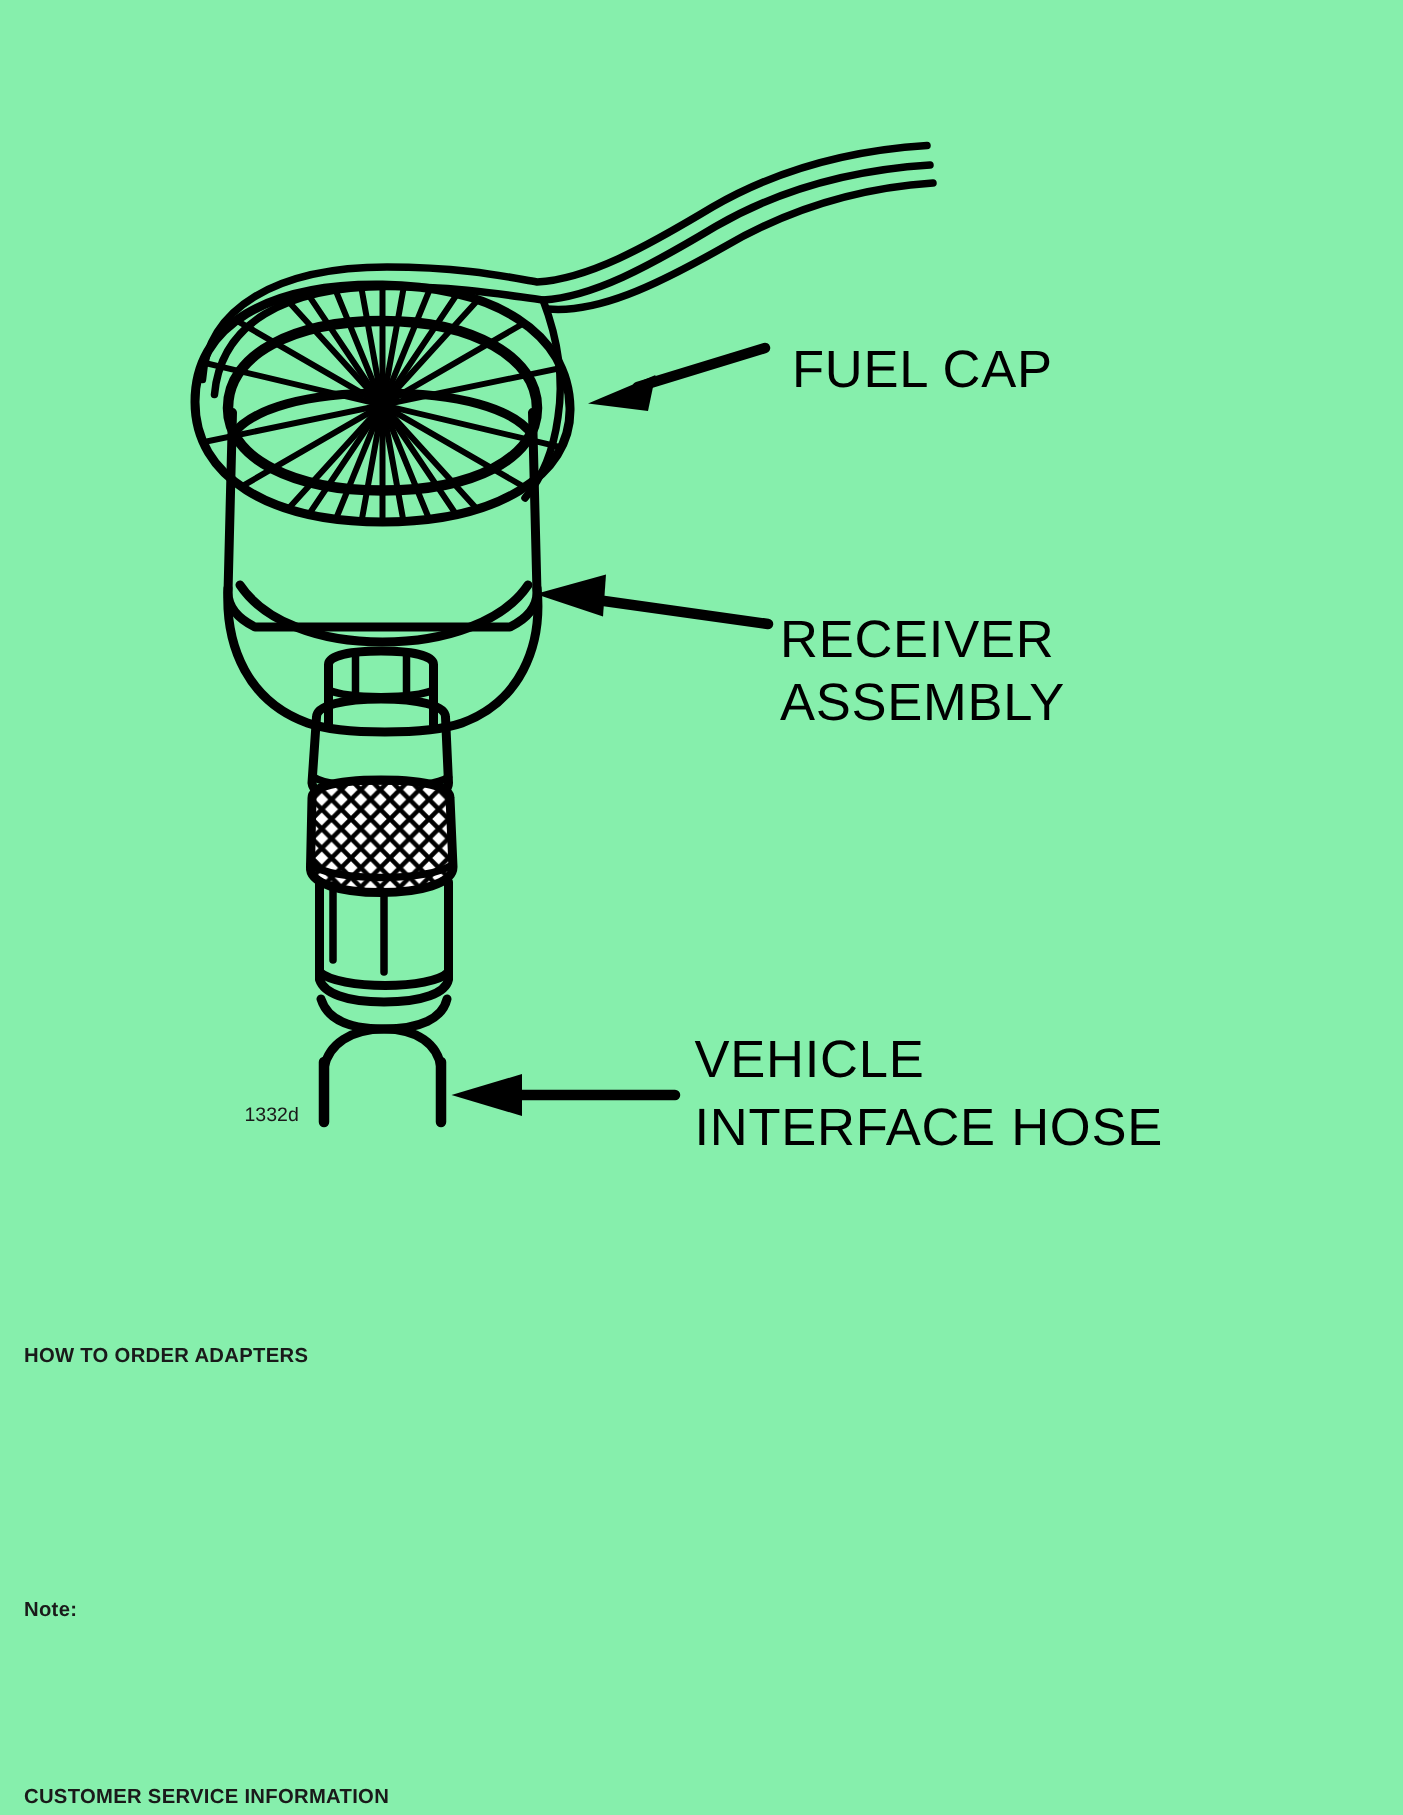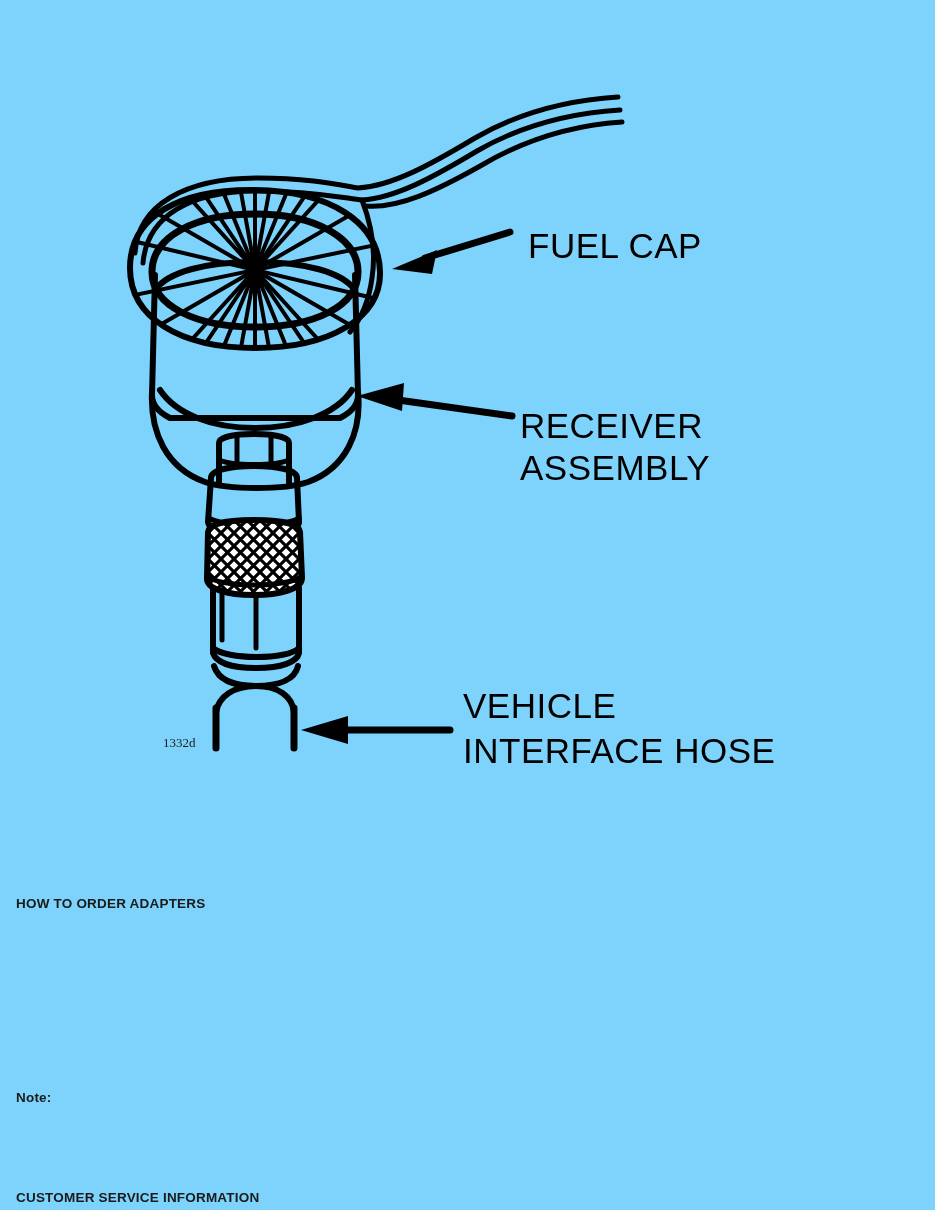--- a/index.html
+++ b/index.html
@@ -14,21 +14,21 @@
     position: relative;
     overflow: hidden;
     font-family: "Liberation Sans", sans-serif;
     color: #000000;
   }
   #page {
     position: absolute;
     left: 0; top: 0;
     width: 935px;
     height: 1210px;
-    background: #7dd3fc;
+    background: #86efac;
   }
   #diagram-svg {
     position: absolute;
     left: 0; top: 0;
     width: 935px;
     height: 830px;
     display: block;
   }
   .label-text {
     font-family: "Liberation Sans", sans-serif;
@@ -38,27 +38,27 @@
   .body-text {
     position: absolute;
     font-family: "Liberation Sans", sans-serif;
     font-size: 13.5px;
     font-weight: 600;
     letter-spacing: 0.2px;
     white-space: nowrap;
     color: #1a1a1a;
   }
   #text-how-to-order { left: 16px; top: 896px; }
-  #text-note        { left: 16px; top: 1065px; font-weight: 600; margin-top: 25px; }
+  #text-note        { left: 16px; top: 1065px; font-weight: 600; }
   #text-customer    { left: 16px; top: 1190px; }
   #fig-id {
     position: absolute;
     left: 163px;
     top: 735px;
-    font-family: Liberation Serif, serif;
+    font-family: Liberation Sans, sans-serif;
     font-size: 13px;
     color: #1a1a1a;
     white-space: nowrap;
   }
 </style>
 </head>
 <body>
 
 <div id="page">
 

